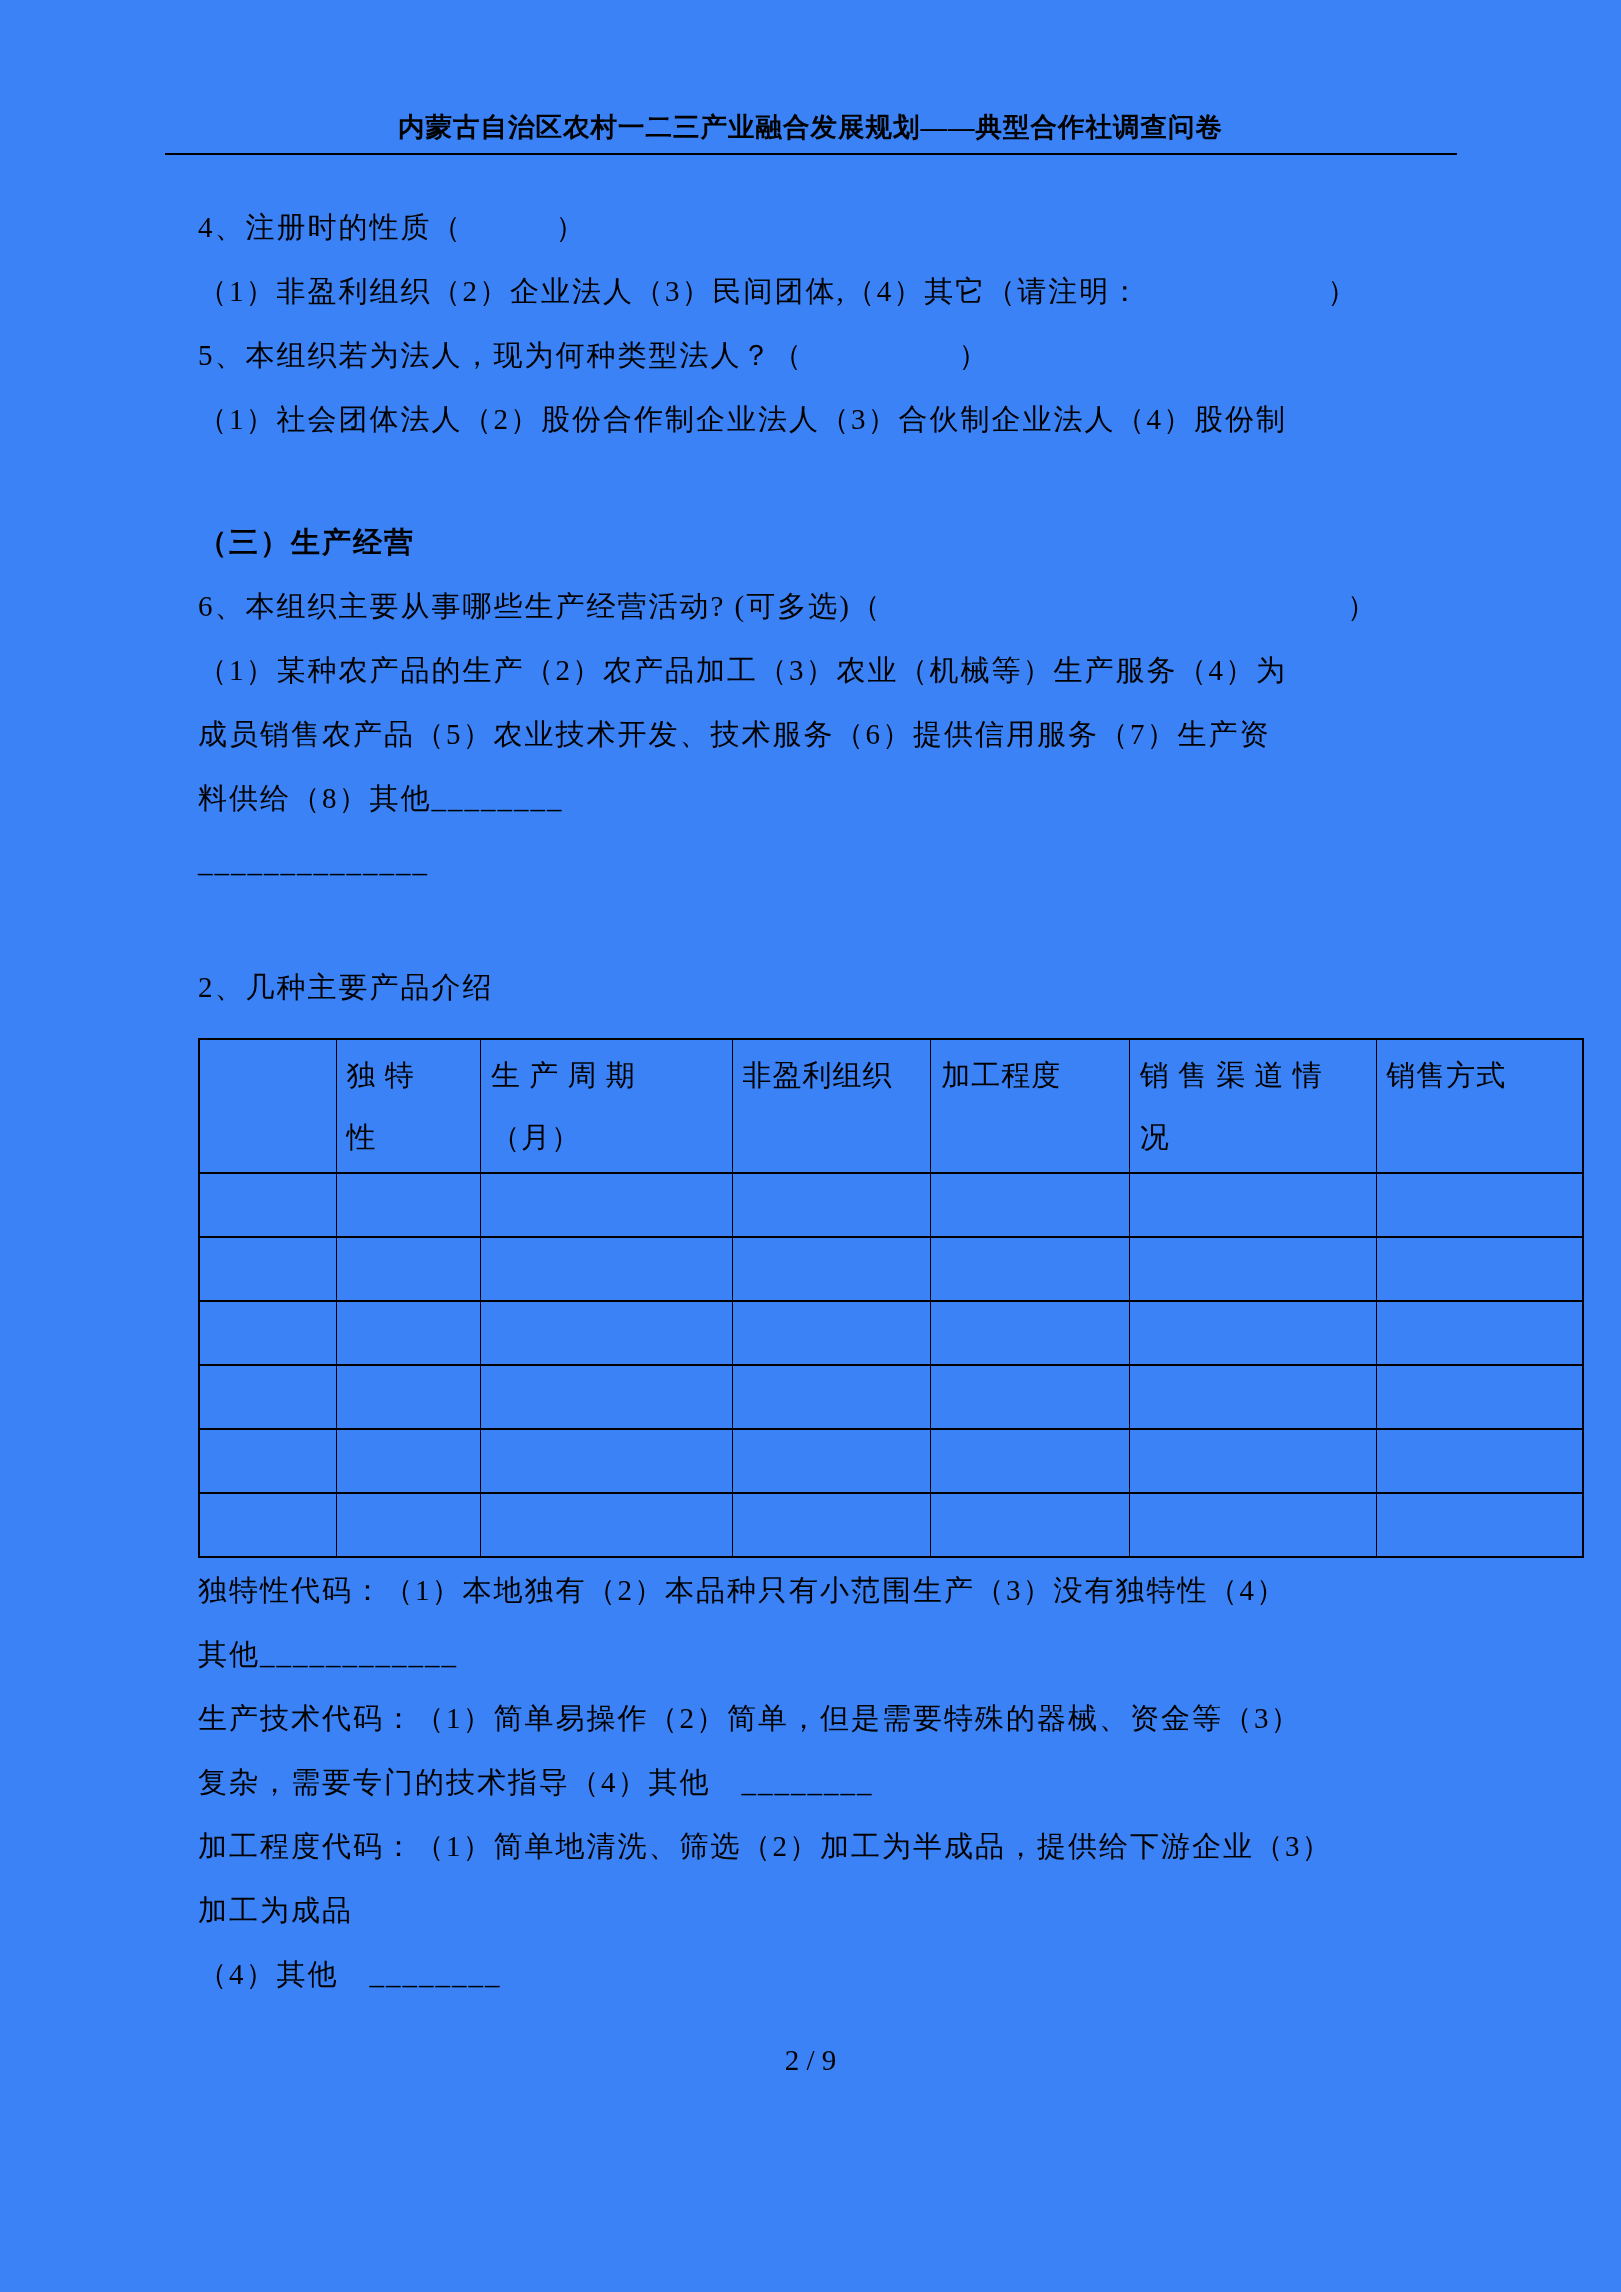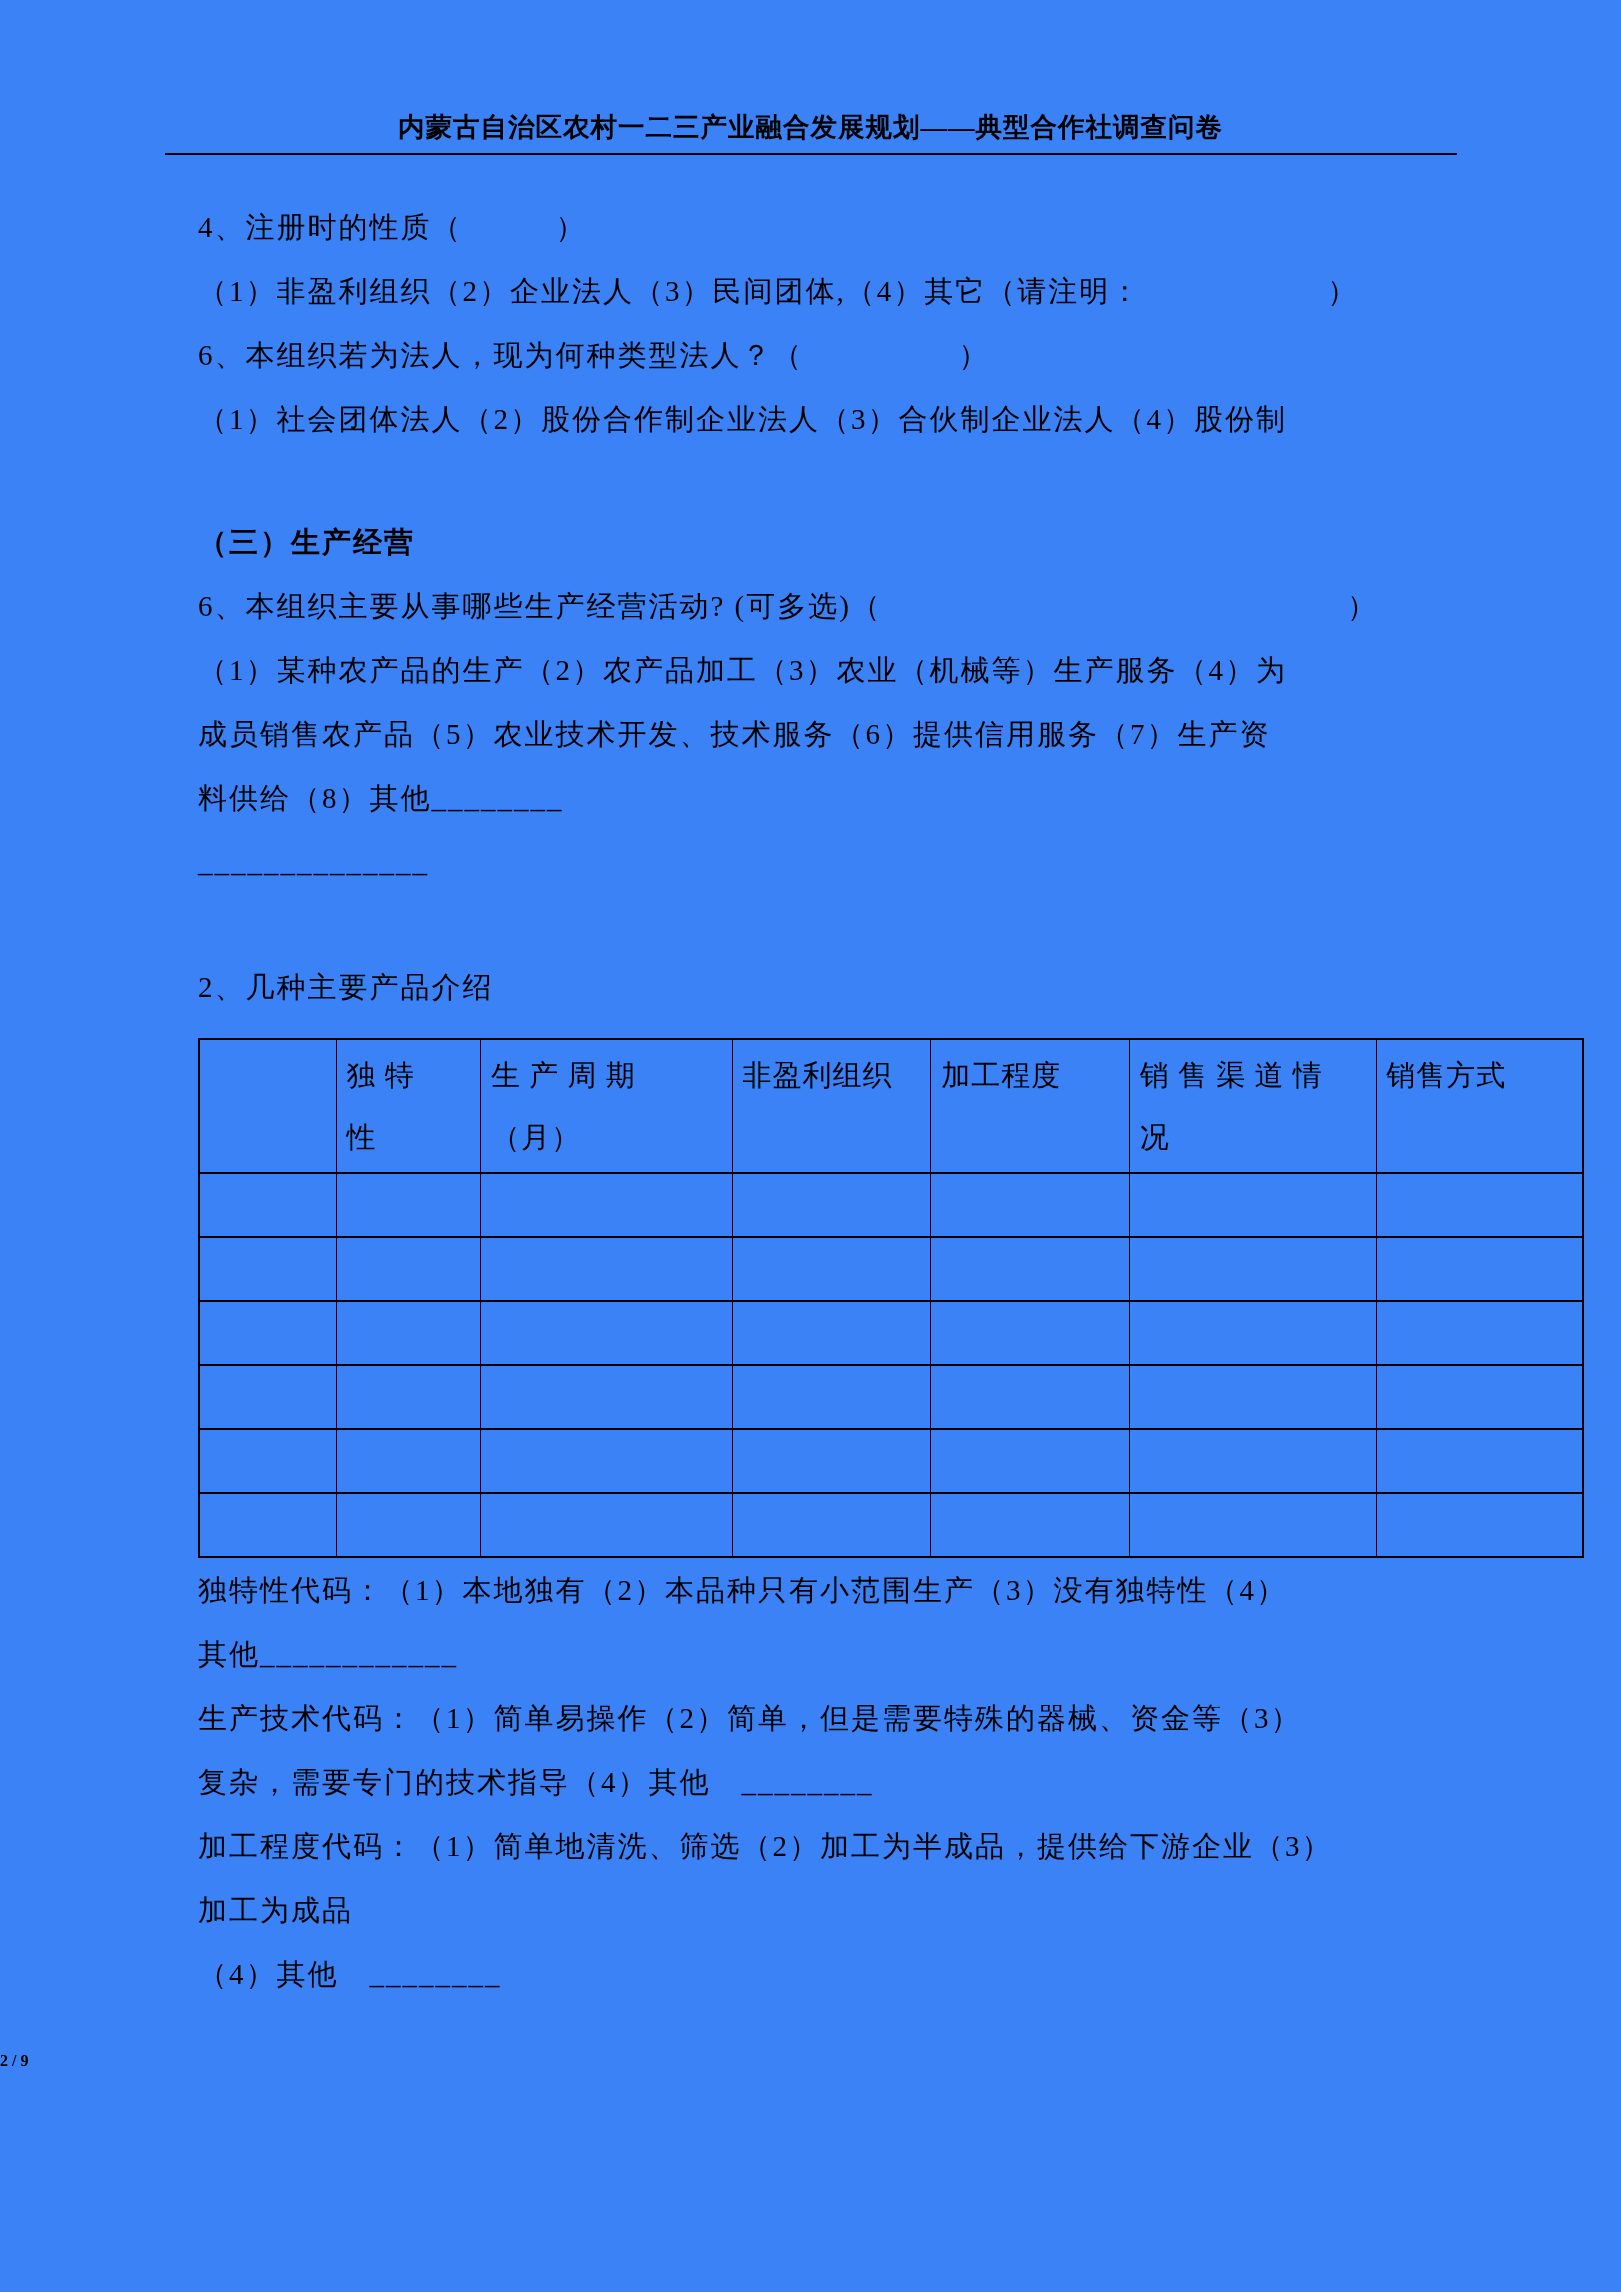--- a/index.html
+++ b/index.html
@@ -66,38 +66,39 @@
     height: 128px;
     line-height: 62px;
     white-space: pre-line;
     padding-top: 3.9px;
     letter-spacing: 1px;
   }
   table.products td { height: 62px; }
   .codes .line { letter-spacing: 2px; }
   .footer {
     margin-top: 37px;
-    font-weight: bold;
-    font-size: 16px;
+    text-align: center;
+    font-weight: normal;
+    font-size: 29px;
     line-height: 35px;
   }
 </style>
 </head>
 <body>
 
 <div class="page">
 
   <div class="header-title">内蒙古自治区农村一二三产业融合发展规划——典型合作社调查问卷</div>
   <div class="header-rule"></div>
 
   <div class="content">
 
     <p class="line first-line">4、注册时的性质（　　　）</p>
     <p class="line">（1）非盈利组织（2）企业法人（3）民间团体,（4）其它（请注明：　　　　　　）</p>
-    <p class="line">6、本组织若为法人，现为何种类型法人？（　　　　　）</p>
+    <p class="line">5、本组织若为法人，现为何种类型法人？（　　　　　）</p>
     <p class="line">（1）社会团体法人（2）股份合作制企业法人（3）合伙制企业法人（4）股份制</p>
 
     <p class="line section-heading">（三）生产经营</p>
 
     <p class="line">6、本组织主要从事哪些生产经营活动? (可多选)（　　　　　　　　　　　　　　　）</p>
     <p class="line">（1）某种农产品的生产（2）农产品加工（3）农业（机械等）生产服务（4）为</p>
     <p class="line">成员销售农产品（5）农业技术开发、技术服务（6）提供信用服务（7）生产资</p>
     <p class="line">料供给（8）其他________</p>
     <p class="line">______________</p>
 

